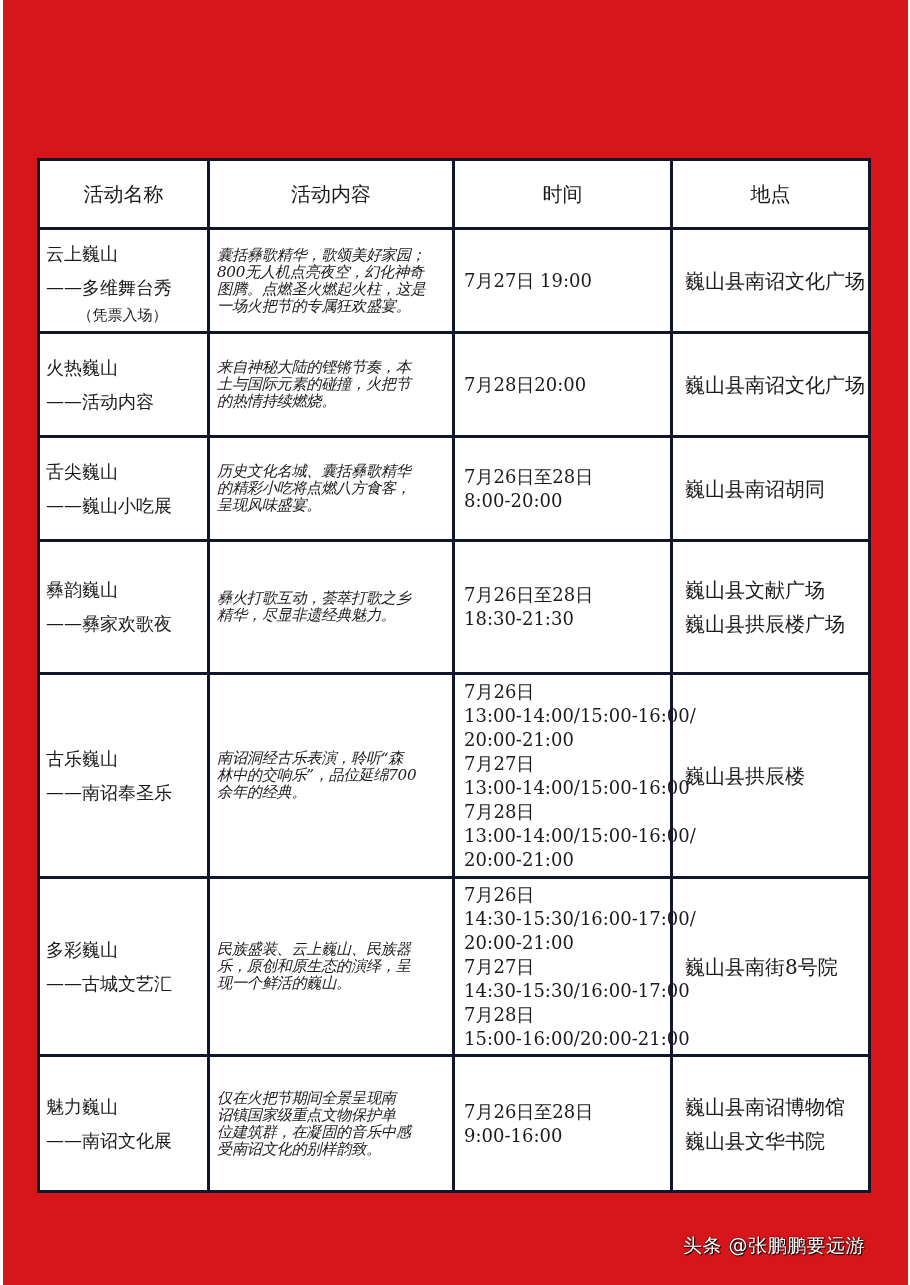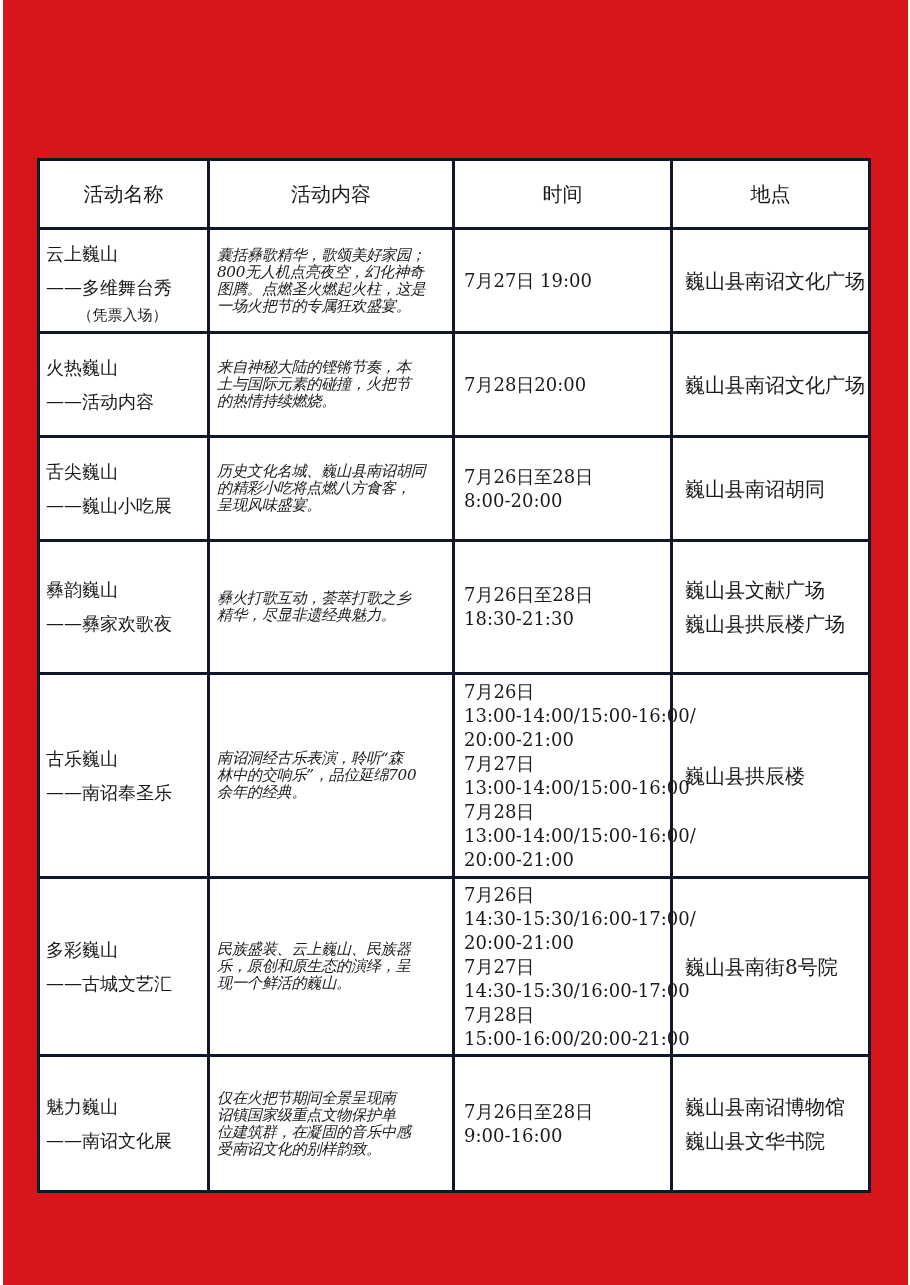--- a/index.html
+++ b/index.html
@@ -104,21 +104,21 @@
           <td class="place-cell">
             <span class="line">巍山县南诏文化广场</span>
           </td>
         </tr>
         <tr style="height: 104px;">
           <td class="name-cell">
             <span class="line">舌尖巍山</span>
             <span class="sub">——巍山小吃展</span>
           </td>
           <td class="content-cell">
-            <span class="line">历史文化名城、巍山县南诏胡同</span>
+            <span class="line">历史文化名城、囊括彝歌精华</span>
             <span class="line">的精彩小吃将点燃八方食客，</span>
             <span class="line">呈现风味盛宴。</span>
           </td>
           <td class="time-cell">
             <span class="line">7月26日至28日</span>
             <span class="line">8:00-20:00</span>
           </td>
           <td class="place-cell">
             <span class="line">巍山县南诏胡同</span>
           </td>
@@ -204,13 +204,14 @@
             <span class="line">9:00-16:00</span>
           </td>
           <td class="place-cell">
             <span class="line">巍山县南诏博物馆</span>
             <span class="line">巍山县文华书院</span>
           </td>
         </tr>
       </tbody>
   </table>
 
+  <div class="watermark">头条 @张鹏鹏要远游</div>
 </div>
 
 </body></html>

